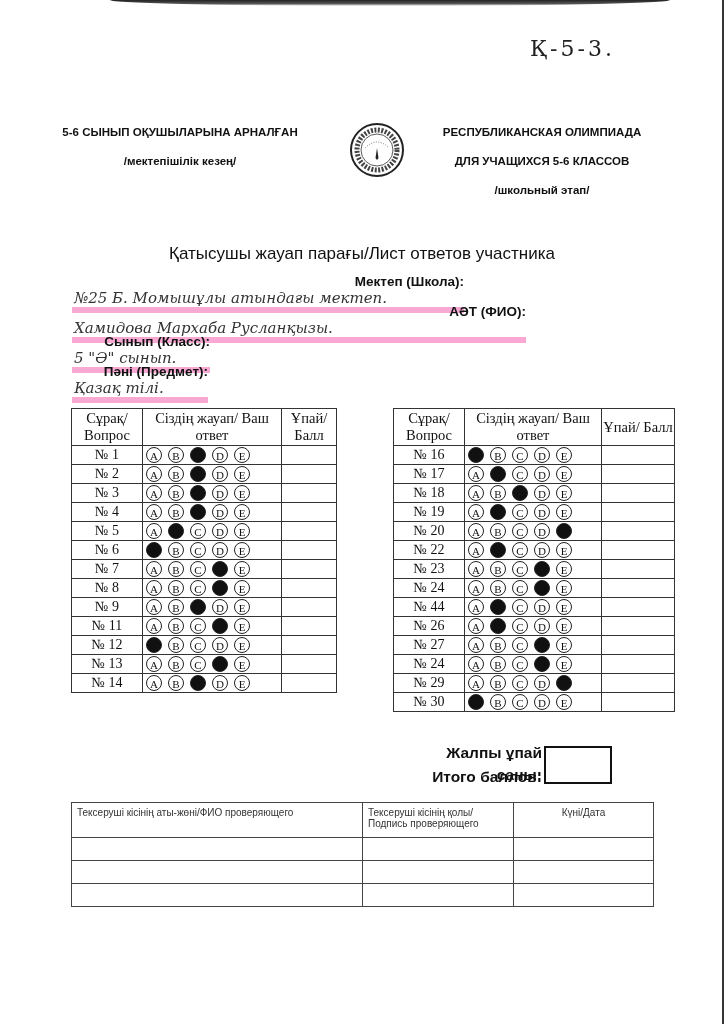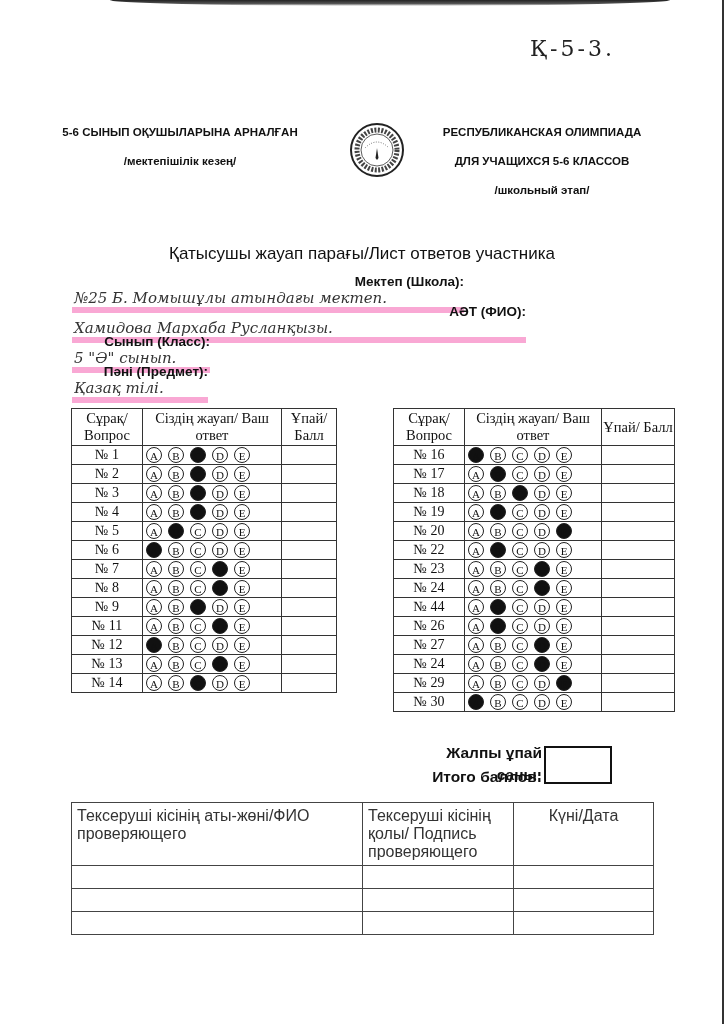--- a/index.html
+++ b/index.html
@@ -42,21 +42,21 @@
   td.opts { padding: 0 4px; white-space: nowrap; }
   .bub {
     display: inline-block; width: 16px; height: 16px; border: 1.3px solid #222; border-radius: 50%;
     font-size: 11px; line-height: 16px; text-align: center; margin: 0 3px 0 3px; vertical-align: middle;
     box-sizing: border-box; font-family: "Liberation Serif", serif;
   }
   .bub.filled { background: #111; color: #111; }
   .totals { position: absolute; left: 400px; top: 742px; font-size: 15.5px; font-weight: bold; text-align: right; width: 142px; }
   .totals div { height: 24px; line-height: 22px; }
   .total-box { position: absolute; left: 544px; top: 746px; width: 64px; height: 34px; border: 2px solid #111; }
-  table.check { position: absolute; left: 71px; top: 802px; width: 583px; border-collapse: collapse; font-size: 16px; color: #333; }
+  table.check { position: absolute; left: 71px; top: 802px; width: 583px; border-collapse: collapse; font-size: 10px; color: #333; }
   table.check td { border: 1px solid #444; vertical-align: top; padding: 4px 5px; }
   table.check tr.h td { height: 26px; text-align: center; }
   table.check tr.r td { height: 14px; }
 </style>
 </head>
 <body>
 
 <div class="scan-top"></div>
 <div class="right-edge"></div>
 

